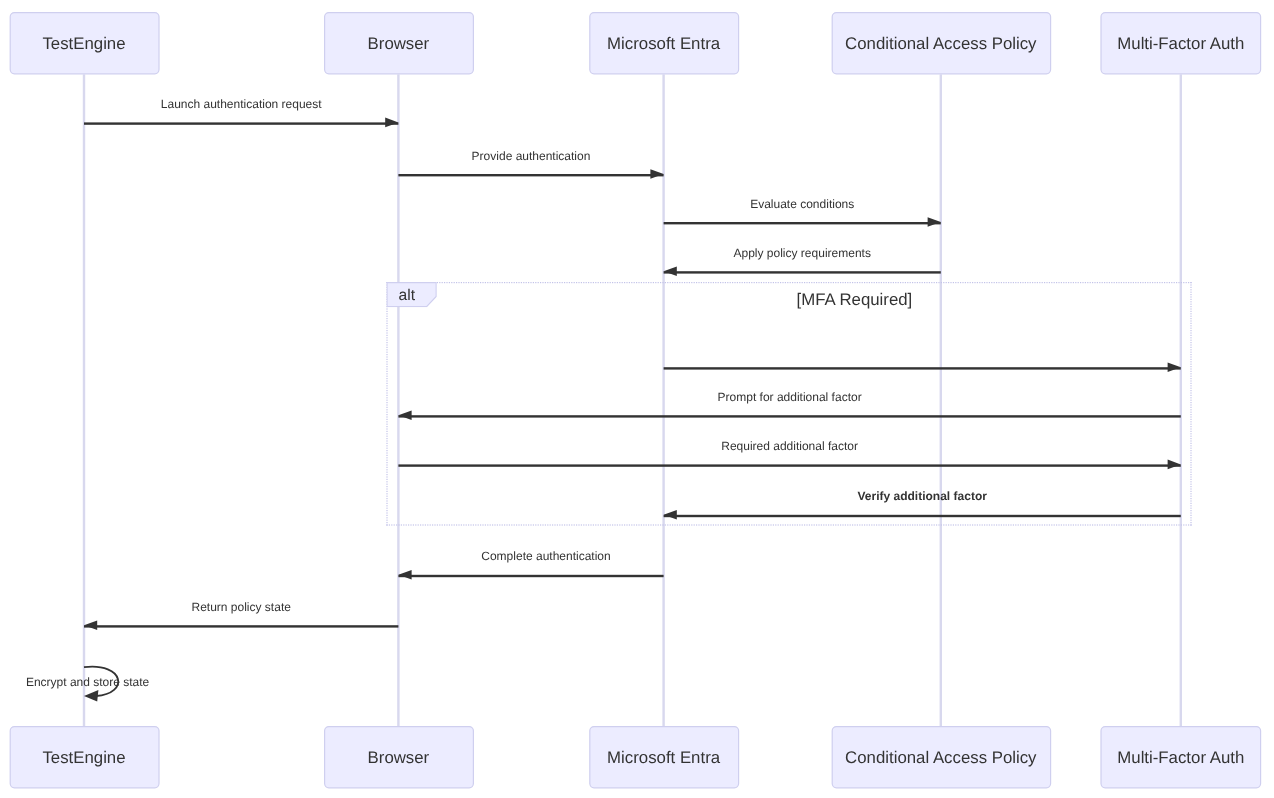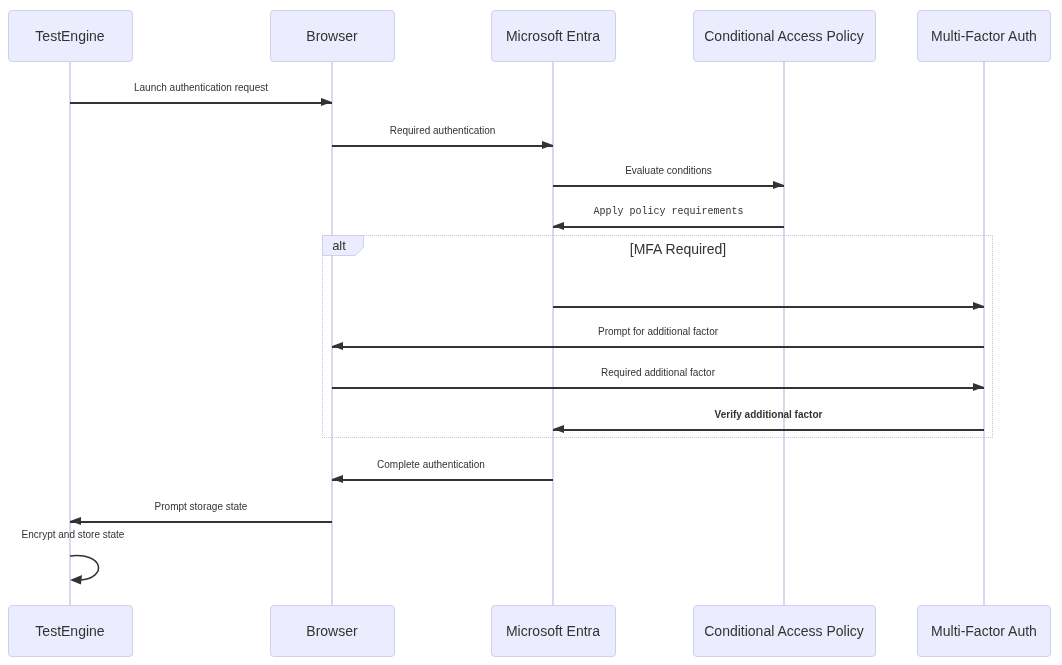--- a/index.html
+++ b/index.html
@@ -99,21 +99,21 @@
 <div class="canvas" style="--background: #FFFFFF; --actor-fill: #ECECFF; --actor-border: #CFCFEF; --lifeline: #D8D8EE; --arrow: #333333; --text: #333333; --frame-border: #C3C3E8; width: 1062px; height: 665px;">
     <div class="lifeline" style="left: 69.25px; top: 62px; height: 543px;"></div>
     <div class="lifeline" style="left: 331.25px; top: 62px; height: 543px;"></div>
     <div class="lifeline" style="left: 552.25px; top: 62px; height: 543px;"></div>
     <div class="lifeline" style="left: 783.25px; top: 62px; height: 543px;"></div>
     <div class="lifeline" style="left: 983.25px; top: 62px; height: 543px;"></div>
     <div class="frame" style="left: 322px; top: 235px; width: 671px; height: 203px;"></div>
     <div class="frame-label" style="left: 322px; top: 235px; text-decoration: underline;"><svg width="42" height="21" viewBox="0 0 42 21">
         <path d="M0.5,0.5 L41.5,0.5 L41.5,12 L33.5,20.5 L0.5,20.5 Z" fill="var(--actor-fill)" stroke="var(--actor-border)" stroke-width="1"></path>
       </svg><span>alt</span></div>
-    <div class="frame-condition" style="left: 678px; top: 241px;">[MFA Required]</div>
+    <div class="frame-condition" style="left: 712px; top: 241px;">[MFA Required]</div>
     <div class="actor-box" style="left: 7.5px; top: 10px; width: 125px;">
       <span>TestEngine</span>
     </div>
     <div class="actor-box" style="left: 7.5px; top: 605px; width: 125px;">
       <span>TestEngine</span>
     </div>
     <div class="actor-box" style="left: 269.5px; top: 10px; width: 125px;">
       <span>Browser</span>
     </div>
     <div class="actor-box" style="left: 269.5px; top: 605px; width: 125px;">
@@ -133,44 +133,44 @@
     </div>
     <div class="actor-box" style="left: 917px; top: 10px; width: 134px;">
       <span>Multi-Factor Auth</span>
     </div>
     <div class="actor-box" style="left: 917px; top: 605px; width: 134px;">
       <span>Multi-Factor Auth</span>
     </div>
     <div class="msg-label" style="left: 201px; top: 80px;">Launch authentication request</div>
     <div class="msg-line" style="left: 70px; width: 262px; top: 102.25px;"></div>
     <div class="arrow-right" style="left: 321px; top: 98.25px;"></div>
-    <div class="msg-label" style="left: 442.5px; top: 123px;">Required authentication</div>
+    <div class="msg-label" style="left: 442.5px; top: 123px;">Provide authentication</div>
     <div class="msg-line" style="left: 332px; width: 221px; top: 145.25px;"></div>
     <div class="arrow-right" style="left: 542px; top: 141.25px;"></div>
     <div class="msg-label" style="left: 668.5px; top: 163px;">Evaluate conditions</div>
     <div class="msg-line" style="left: 553px; width: 231px; top: 185.25px;"></div>
     <div class="arrow-right" style="left: 773px; top: 181.25px;"></div>
-    <div class="msg-label" style="left: 668.5px; top: 204px; font-family: Liberation Mono, monospace;">Apply policy requirements</div>
+    <div class="msg-label" style="left: 668.5px; top: 204px;">Apply policy requirements</div>
     <div class="msg-line" style="left: 553px; width: 231px; top: 226.25px;"></div>
     <div class="arrow-left" style="left: 553px; top: 222.25px;"></div>
     <div class="msg-line" style="left: 553px; width: 431px; top: 306.25px;"></div>
     <div class="arrow-right" style="left: 973px; top: 302.25px;"></div>
     <div class="msg-label" style="left: 658px; top: 324px; text-align: right;">Prompt for additional factor</div>
     <div class="msg-line" style="left: 332px; width: 652px; top: 346.25px;"></div>
     <div class="arrow-left" style="left: 332px; top: 342.25px;"></div>
     <div class="msg-label" style="left: 658px; top: 365px;">Required additional factor</div>
     <div class="msg-line" style="left: 332px; width: 652px; top: 387.25px;"></div>
     <div class="arrow-right" style="left: 973px; top: 383.25px;"></div>
     <div class="msg-label" style="left: 768.5px; top: 407px; font-weight: bold;">Verify additional factor</div>
     <div class="msg-line" style="left: 553px; width: 431px; top: 429.25px;"></div>
     <div class="arrow-left" style="left: 553px; top: 425.25px;"></div>
-    <div class="msg-label" style="left: 431px; top: 457px;">Complete authentication</div>
+    <div class="msg-label" style="left: 455px; top: 457px;">Complete authentication</div>
     <div class="msg-line" style="left: 332px; width: 221px; top: 479.25px;"></div>
     <div class="arrow-left" style="left: 332px; top: 475.25px;"></div>
-    <div class="msg-label" style="left: 201px; top: 499px;">Prompt storage state</div>
+    <div class="msg-label" style="left: 201px; top: 499px;">Return policy state</div>
     <div class="msg-line" style="left: 70px; width: 262px; top: 521.25px;"></div>
     <div class="arrow-left" style="left: 70px; top: 517.25px;"></div>
-    <div class="msg-label" style="left: 73px; top: 527px;">Encrypt and store state</div>
+    <div class="msg-label" style="left: 73px; top: 562px;">Encrypt and store state</div>
     <div class="self-loop" style="left: 58px; top: 551px;"><svg width="60" height="38" viewBox="0 0 60 38">
         <path d="M12,5 C46,1 50,27 22,29" fill="none" stroke="var(--arrow)" stroke-width="1.5"></path>
         <polygon points="12,29 24,24 23,33.5" fill="var(--arrow)"></polygon>
       </svg></div>
   </div>
 
 </body></html>

